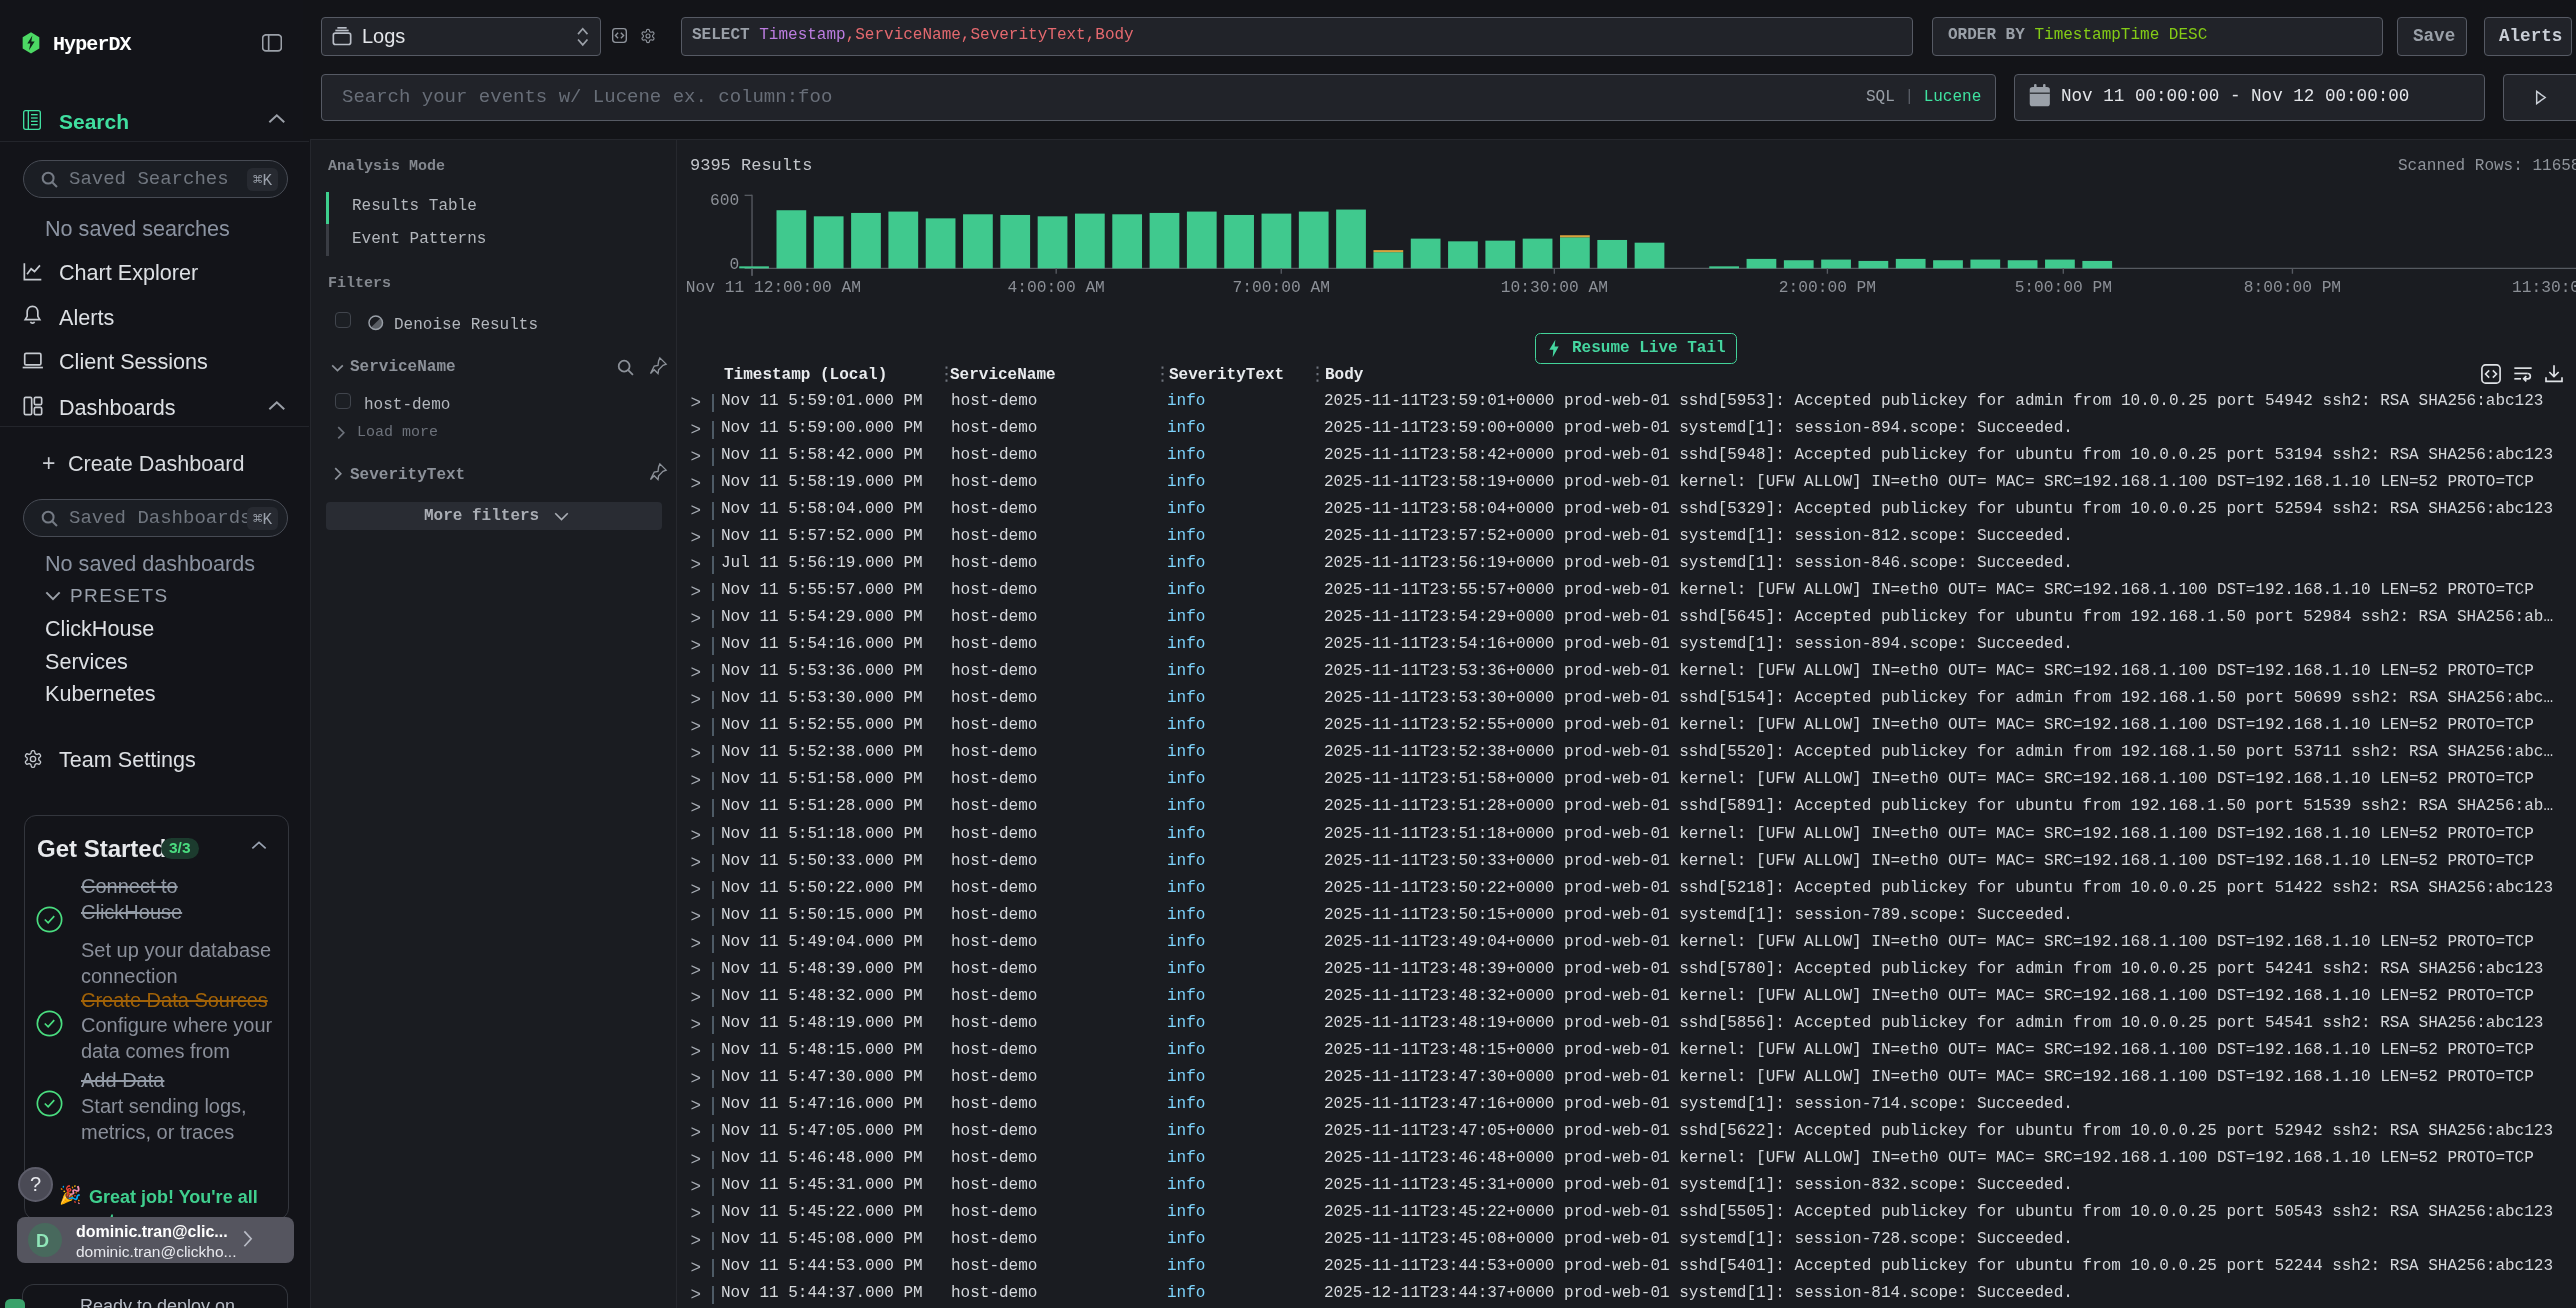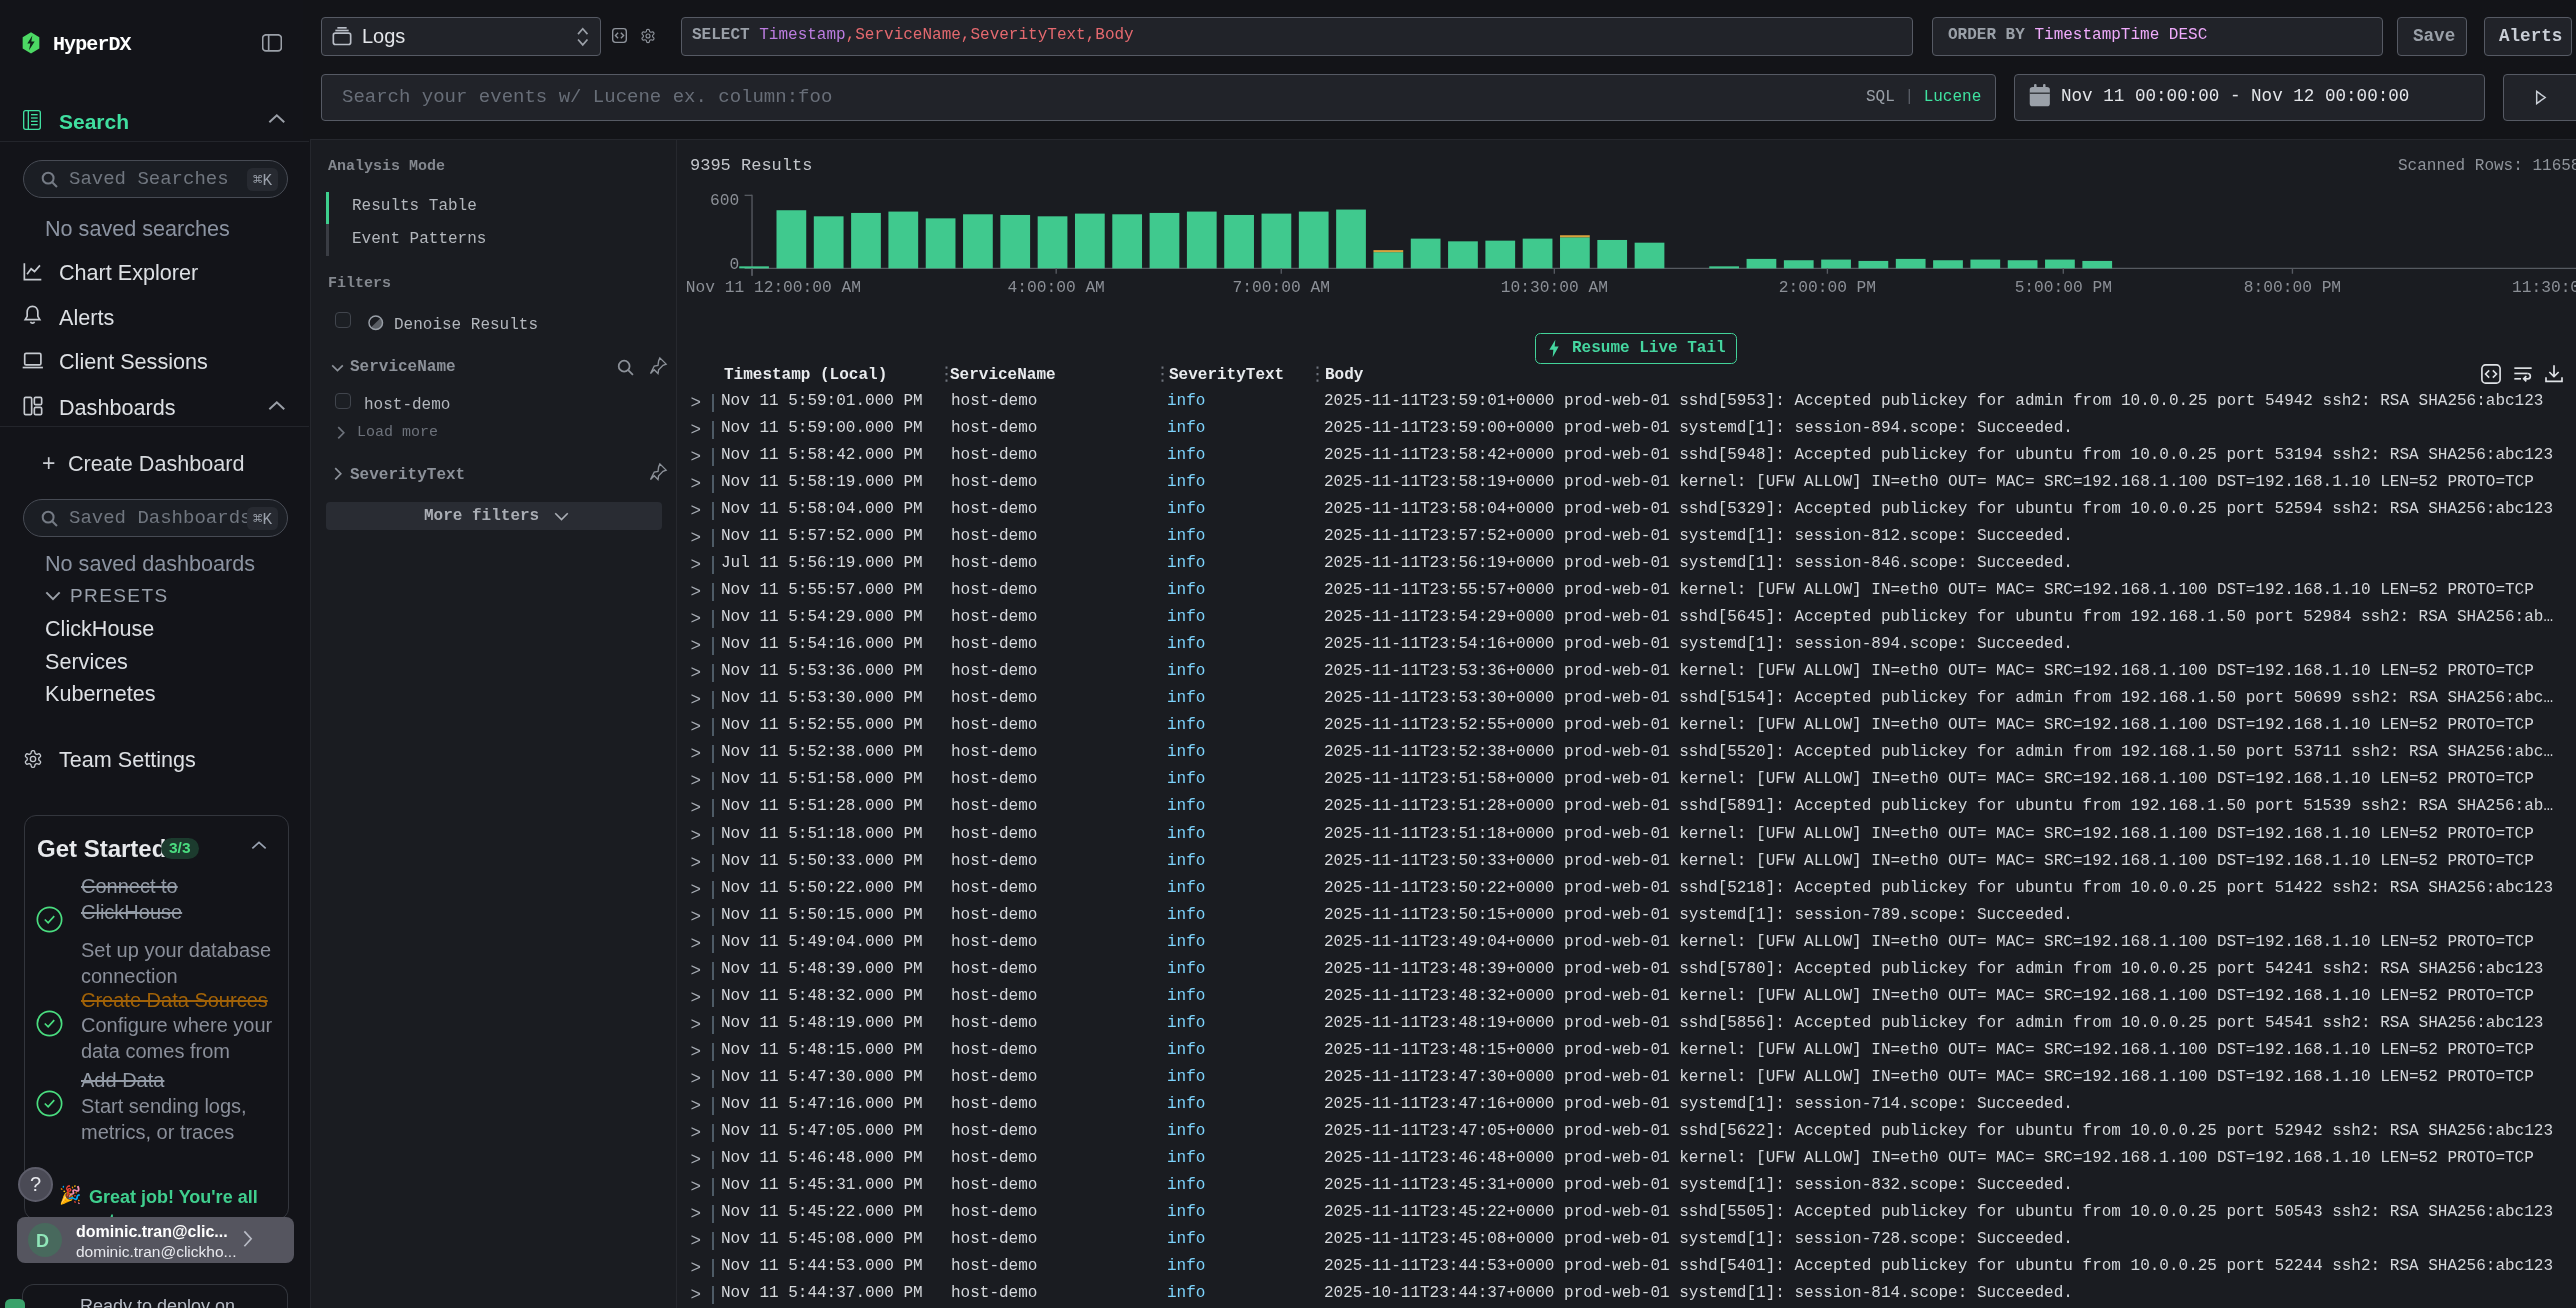--- a/index.html
+++ b/index.html
@@ -195,21 +195,21 @@
   </svg>
   <svg class="abs" style="left:337px;top:28px" width="16" height="16" viewBox="0 0 24 24">
     <path d="M12.22 2h-.44a2 2 0 0 0-2 2v.18a2 2 0 0 1-1 1.73l-.43.25a2 2 0 0 1-2 0l-.15-.08a2 2 0 0 0-2.73.73l-.22.38a2 2 0 0 0 .73 2.73l.15.1a2 2 0 0 1 1 1.72v.51a2 2 0 0 1-1 1.74l-.15.09a2 2 0 0 0-.73 2.73l.22.38a2 2 0 0 0 2.73.73l.15-.08a2 2 0 0 1 2 0l.43.25a2 2 0 0 1 1 1.73V20a2 2 0 0 0 2 2h.44a2 2 0 0 0 2-2v-.18a2 2 0 0 1 1-1.73l.43-.25a2 2 0 0 1 2 0l.15.08a2 2 0 0 0 2.73-.73l.22-.39a2 2 0 0 0-.73-2.73l-.15-.08a2 2 0 0 1-1-1.74v-.5a2 2 0 0 1 1-1.74l.15-.09a2 2 0 0 0 .73-2.73l-.22-.38a2 2 0 0 0-2.73-.73l-.15.08a2 2 0 0 1-2 0l-.43-.25a2 2 0 0 1-1-1.73V4a2 2 0 0 0-2-2z" fill="none" stroke="#8f949c" stroke-width="1.7"></path>
     <circle cx="12" cy="12" r="3" fill="none" stroke="#8f949c" stroke-width="1.7"></circle>
   </svg>
 
   <div class="box" style="left:378px;top:17px;width:1232px;height:39px;"></div>
   <div class="abs mono" style="left:389px;top:26px;font-size:16px;"><span style="font-weight:bold;color:#9aa0a8">SELECT</span> <span style="color:#bb7cdf">Timestamp</span><span style="color:#e4696f">,ServiceName,SeverityText,Body</span></div>
 
   <div class="box" style="left:1629px;top:17px;width:451px;height:39px;"></div>
-  <div class="abs mono" style="left:1645px;top:26px;font-size:16px;"><span style="font-weight:bold;color:#9aa0a8">ORDER BY</span> <span style="color:#f0abfc">TimestampTime DESC</span></div>
+  <div class="abs mono" style="left:1645px;top:26px;font-size:16px;"><span style="font-weight:bold;color:#9aa0a8">ORDER BY</span> <span style="color:#84cc16">TimestampTime DESC</span></div>
 
   <div class="box" style="left:2094px;top:17px;width:70px;height:39px;"></div>
   <div class="abs mono" style="left:2110px;top:26px;font-size:17.6px;font-weight:bold;color:#9aa0a8;">Save</div>
 
   <div class="box" style="left:2181px;top:17px;width:88px;height:39px;"></div>
   <div class="abs mono" style="left:2196px;top:26px;font-size:17.6px;font-weight:bold;color:#c9ced6;">Alerts</div>
 
   <div class="box" style="left:18px;top:74px;width:1675px;height:47px;"></div>
   <div class="abs mono" style="left:39px;top:86px;font-size:19px;color:#686e78;">Search your events w/ Lucene ex. column:foo</div>
   <div class="abs mono" style="left:1563px;top:88px;font-size:16px;color:#9aa0a8;">SQL <span style="color:#5a5f68">|</span> <span style="color:#3fe3a0">Lucene</span></div>
@@ -642,19 +642,19 @@
           <span class="c2">host-demo</span>
           <span class="c3">info</span>
           <span class="c4">2025-11-11T23:44:53+0000 prod-web-01 sshd[5401]: Accepted publickey for ubuntu from 10.0.0.25 port 52244 ssh2: RSA SHA256:abc123</span>
         </div>
         <div class="row rowtxt" style="top:1142px">
           <span class="chev">&gt;</span>
           <span class="sev"></span>
           <span class="c1">Nov 11 5:44:37.000 PM</span>
           <span class="c2">host-demo</span>
           <span class="c3">info</span>
-          <span class="c4">2025-10-11T23:44:37+0000 prod-web-01 systemd[1]: session-814.scope: Succeeded.</span>
+          <span class="c4">2025-12-11T23:44:37+0000 prod-web-01 systemd[1]: session-814.scope: Succeeded.</span>
         </div>
       </div>
 </div>
 
 </div>
 
 
 </body></html>

